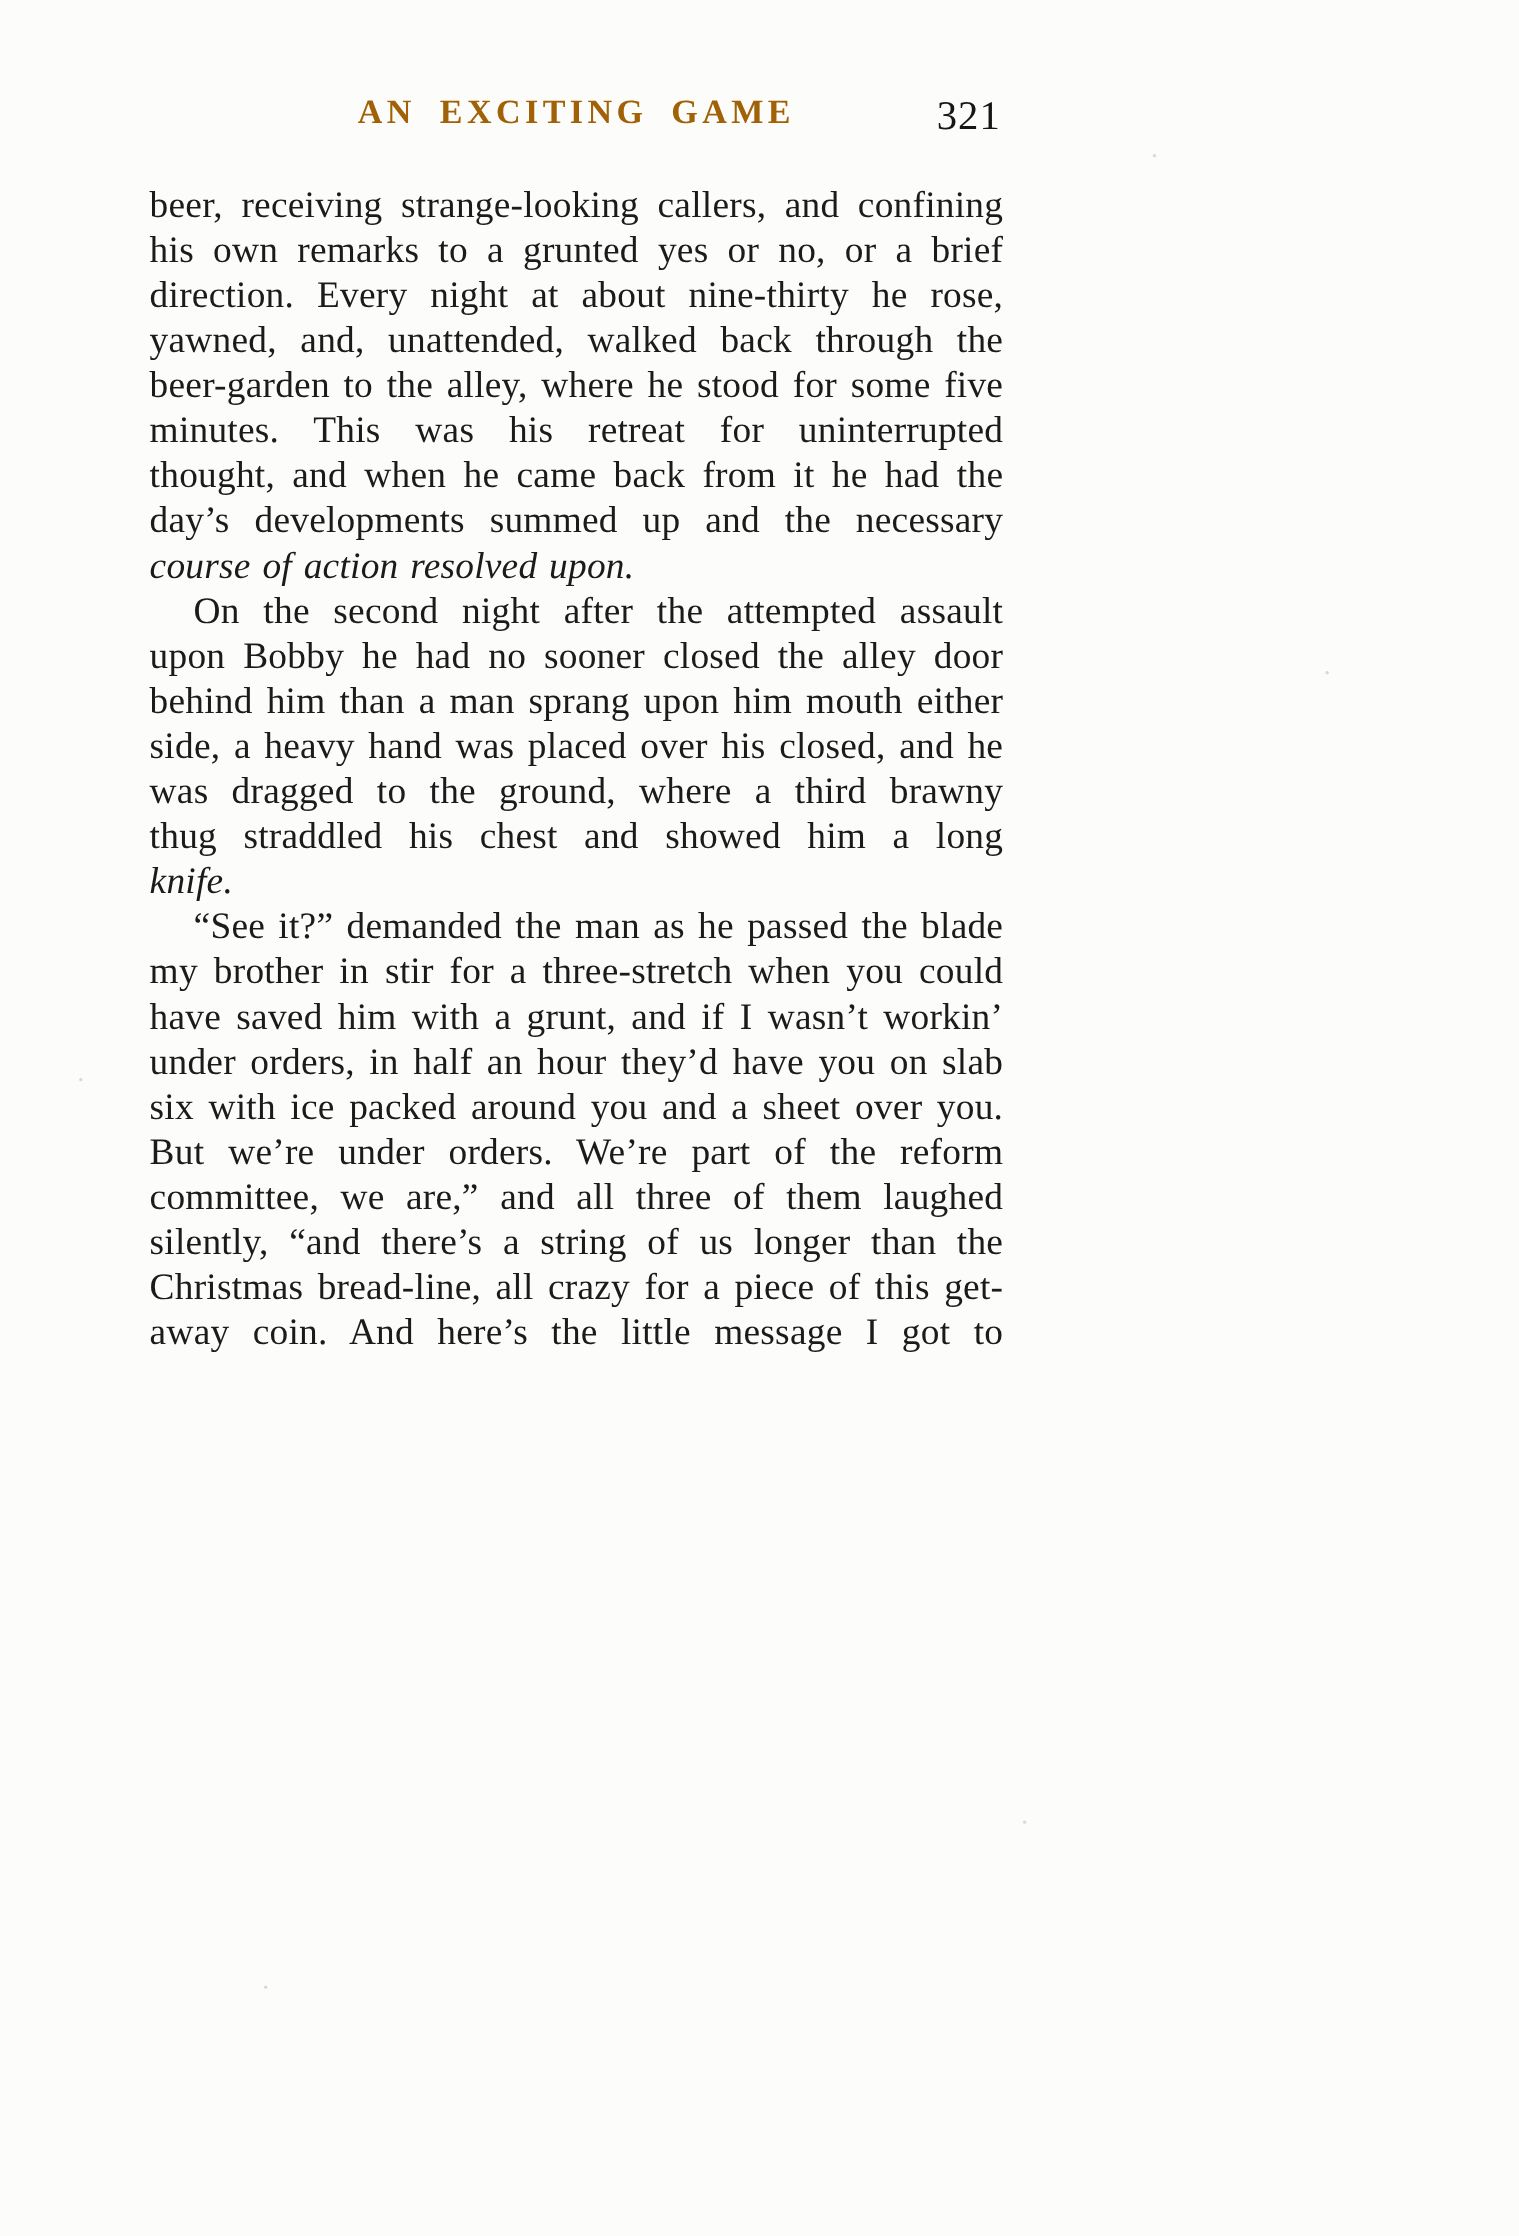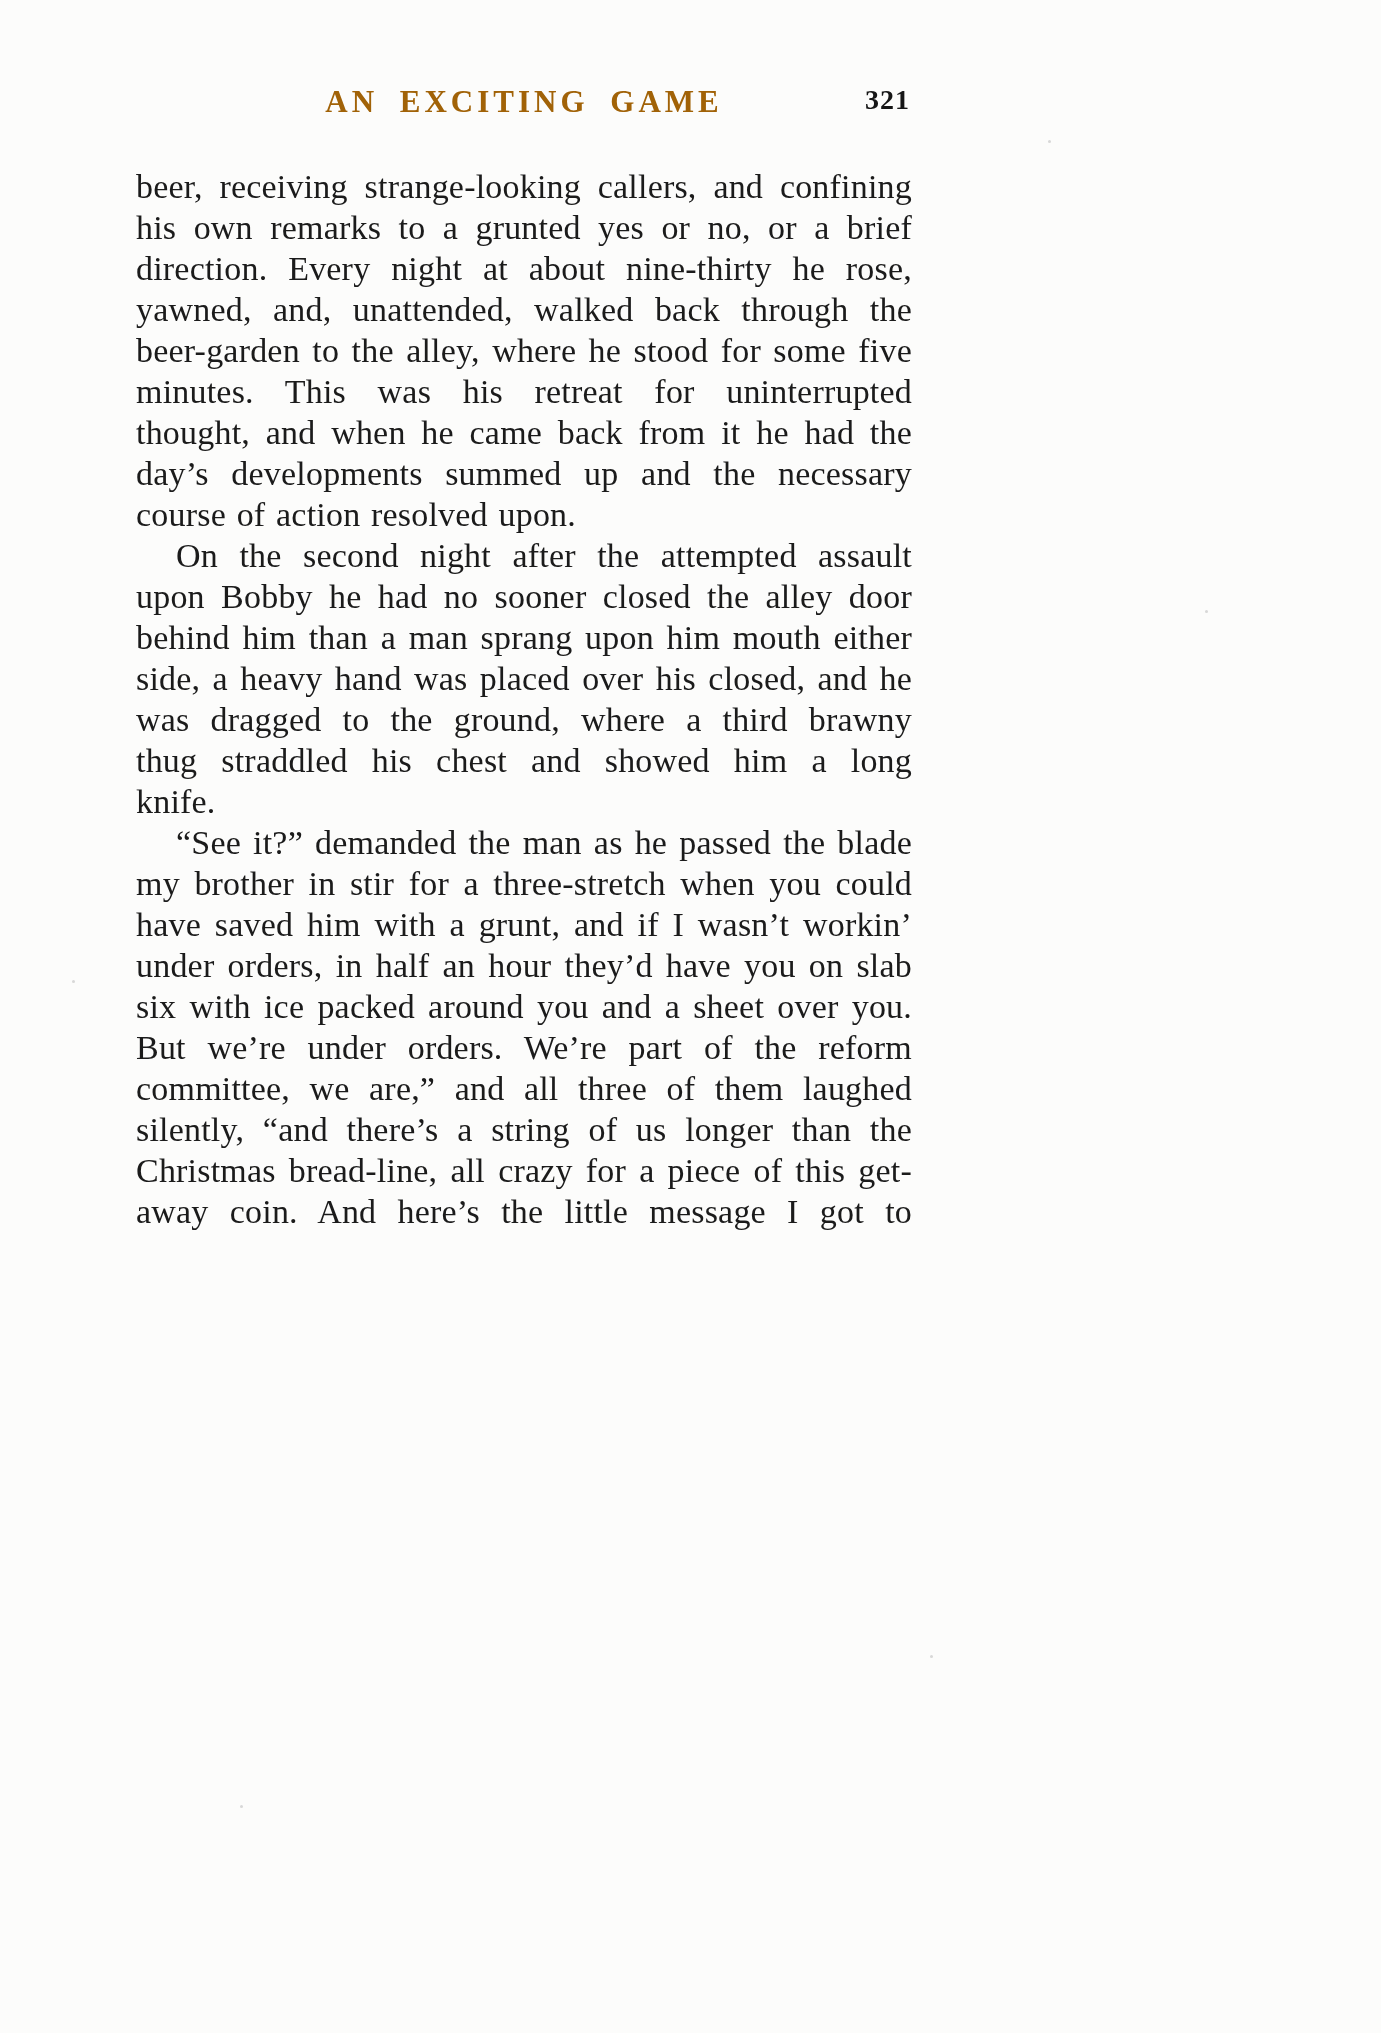--- a/index.html
+++ b/index.html
@@ -36,39 +36,40 @@
     font-weight: bold;
     font-size: 31px;
     letter-spacing: 4px;
     word-spacing: 10px;
     color: #a16207;
   }
   .page-number {
     position: absolute;
     right: 2px;
     top: 0;
-    font-weight: bold;
-    font-size: 28px;
+    font-weight: normal;
+    font-size: 37px;
     letter-spacing: 1px;
     color: #161616;
   }
   .text-block {
     width: 100%;
   }
   .line {
     font-size: 34px;
     line-height: 41px;
     text-align: justify;
     text-align-last: justify;
     word-spacing: 2px;
     letter-spacing: 0.2px;
     white-space: normal;
   }
   .line.last {
     text-align-last: left;
+    font-style: italic;
   }
   .line.indent {
     text-indent: 40px;
   }
   
   .speck {
     position: absolute;
     width: 3px;
     height: 3px;
     border-radius: 50%;

